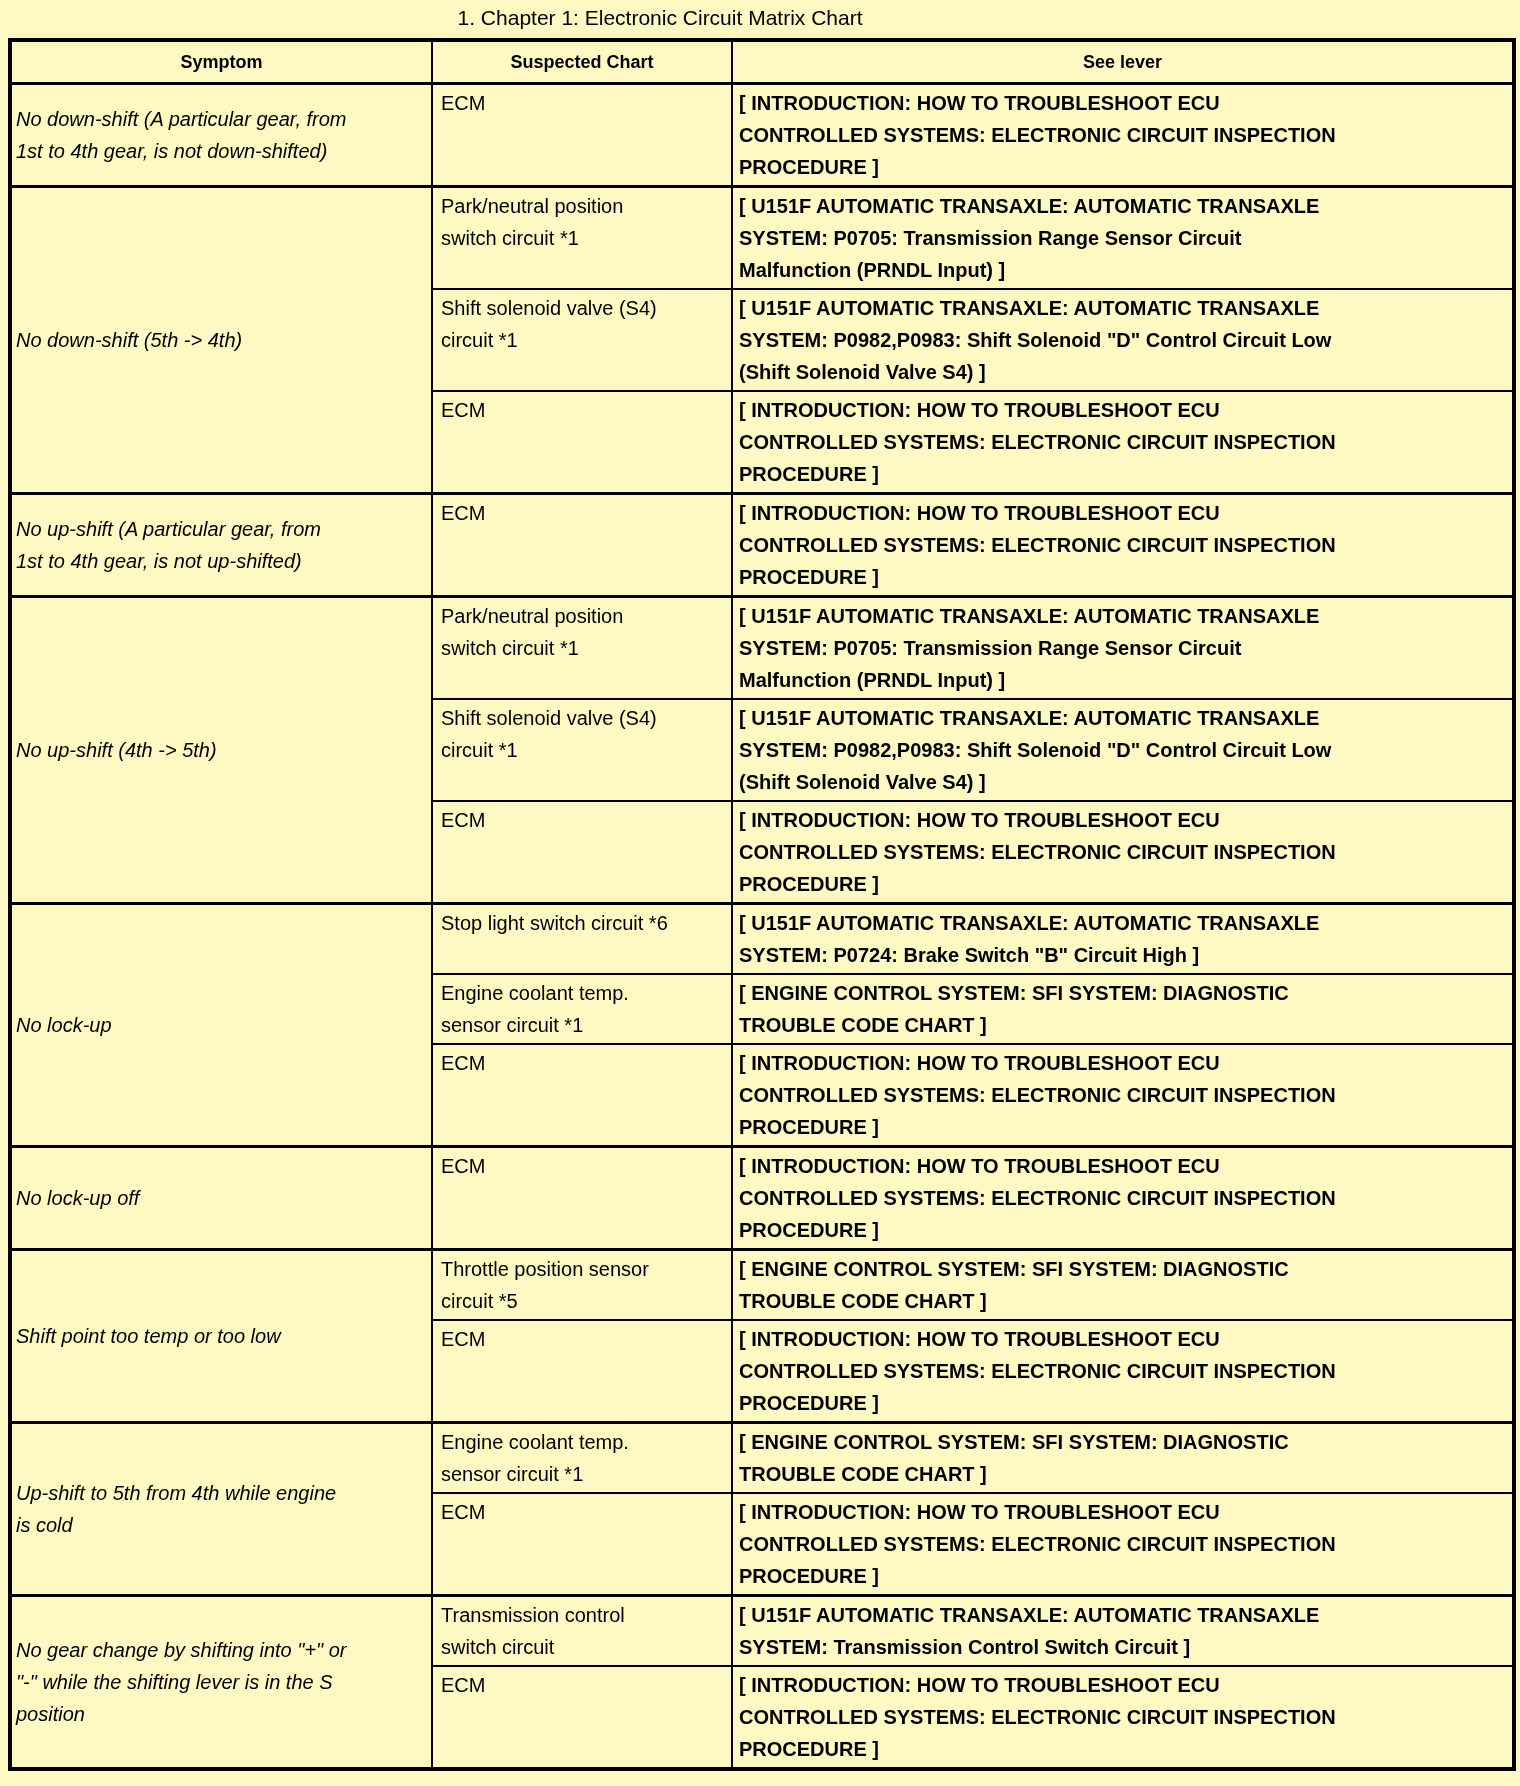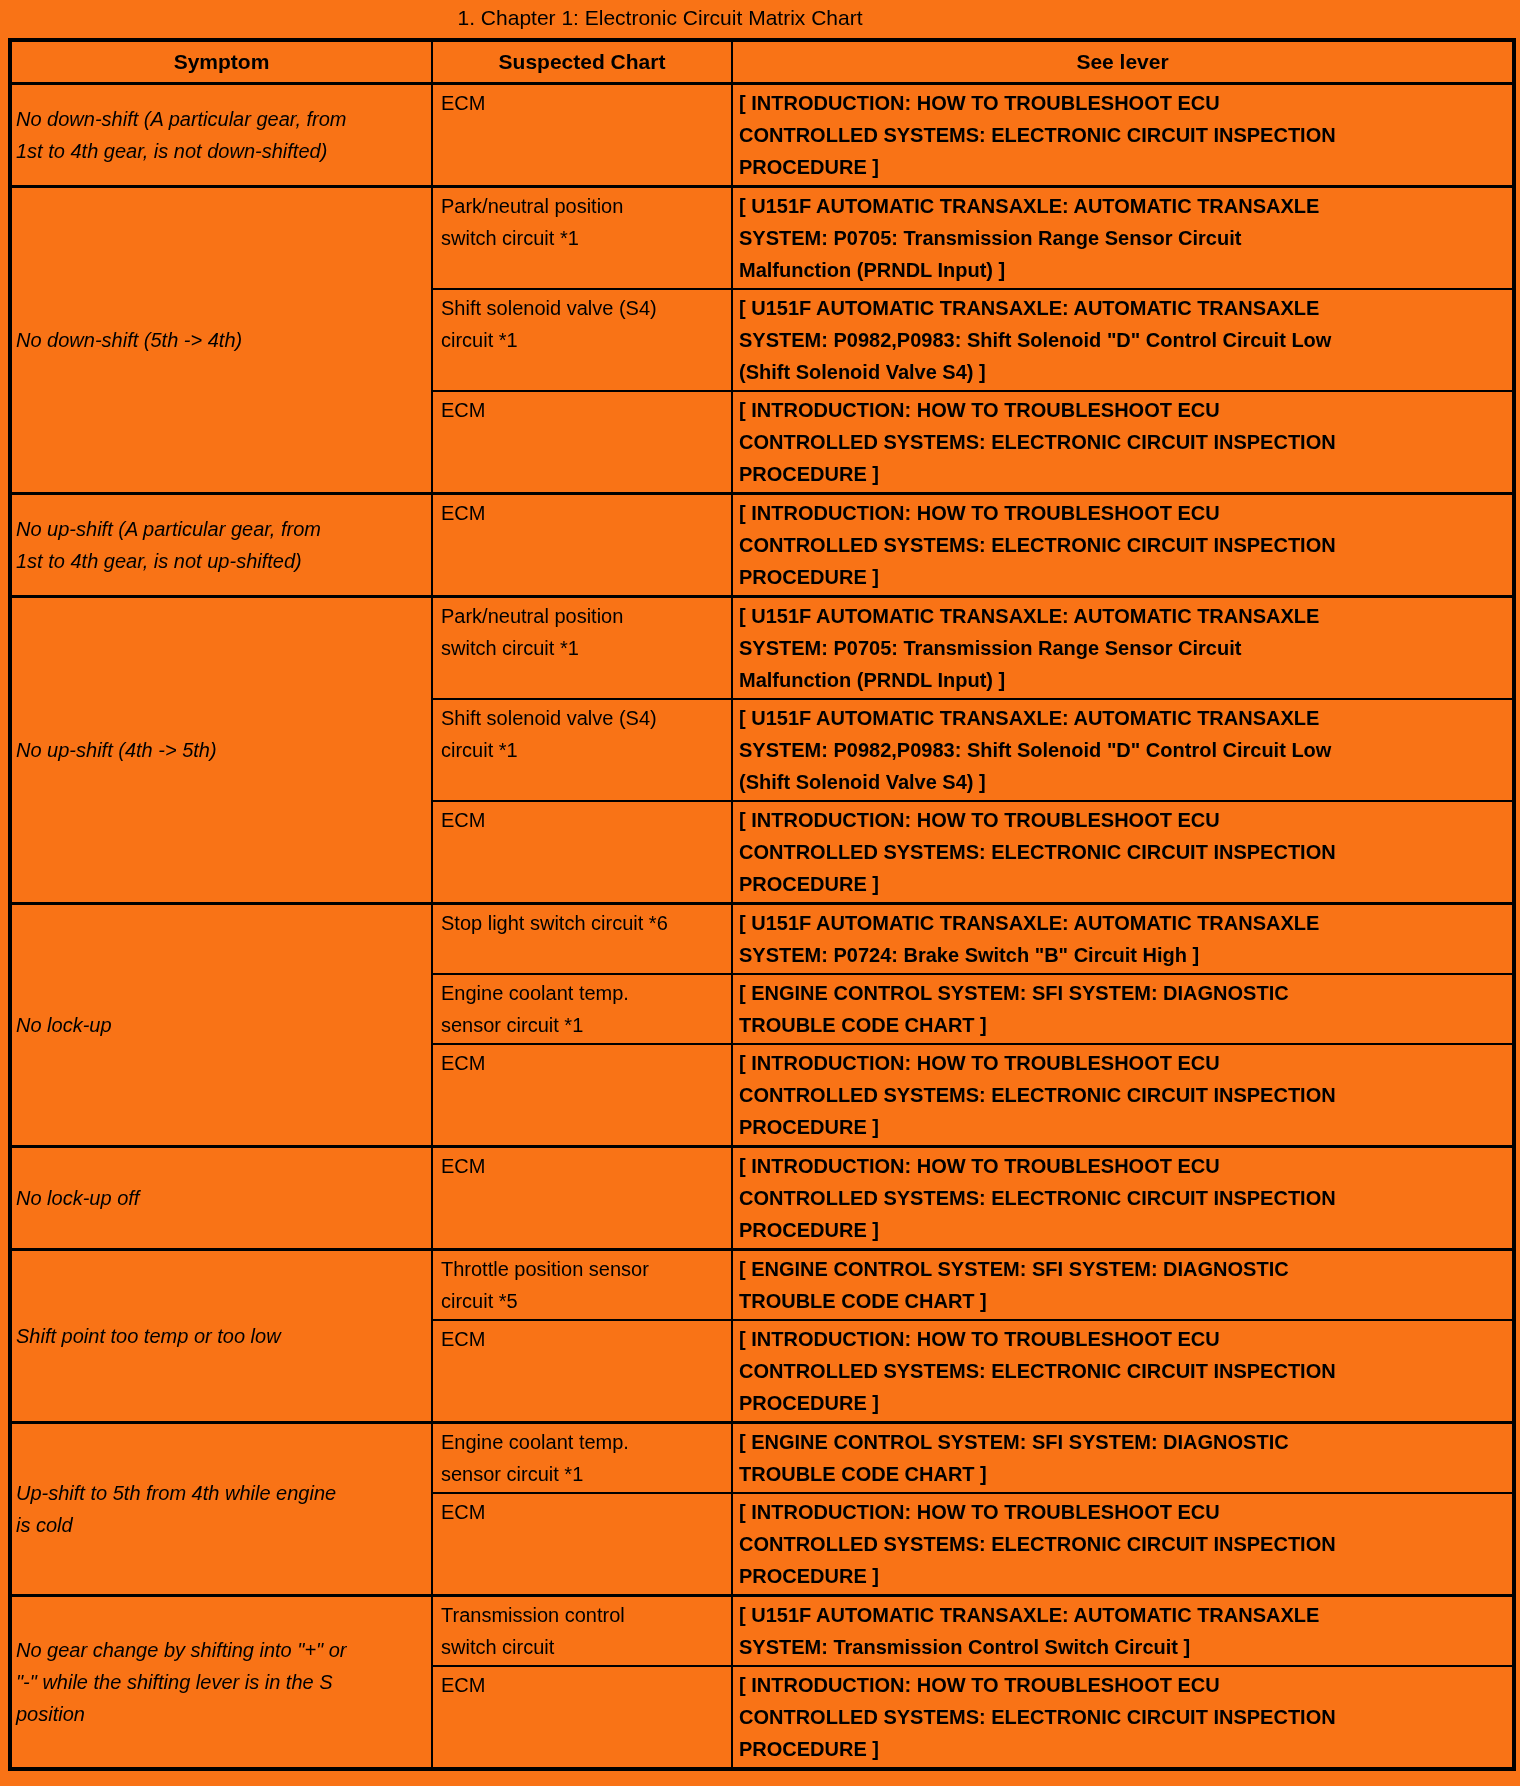--- a/index.html
+++ b/index.html
@@ -11,21 +11,21 @@
   body {
     font-family: "Liberation Sans", sans-serif;
     color: #000000;
     -webkit-font-smoothing: none;
   }
   .page {
     width: 1520px;
     height: 1786px;
     position: relative;
     overflow: hidden;
-    background: #f97316;
+    background: #fef9c3;
   }
   .title {
     position: absolute;
     top: 3px;
     left: 0;
     width: 1320px;
     text-align: center;
     font-size: 21px;
     line-height: 30px;
     white-space: nowrap;
@@ -38,21 +38,21 @@
     border-collapse: collapse;
     table-layout: fixed;
     border: 4px solid #000000;
   }
   col.c-symptom { width: 422px; }
   col.c-area    { width: 300px; }
   col.c-page    { width: 782px; }
   th {
     border: 2px solid #000000;
     border-bottom: 3px solid #000000;
-    font-size: 21px;
+    font-size: 18px;
     font-weight: bold;
     text-align: center;
     padding: 8px 4px;
     line-height: 24px;
   }
   td {
     border: 2px solid #000000;
     font-size: 20px;
     line-height: 32px;
     vertical-align: top;

